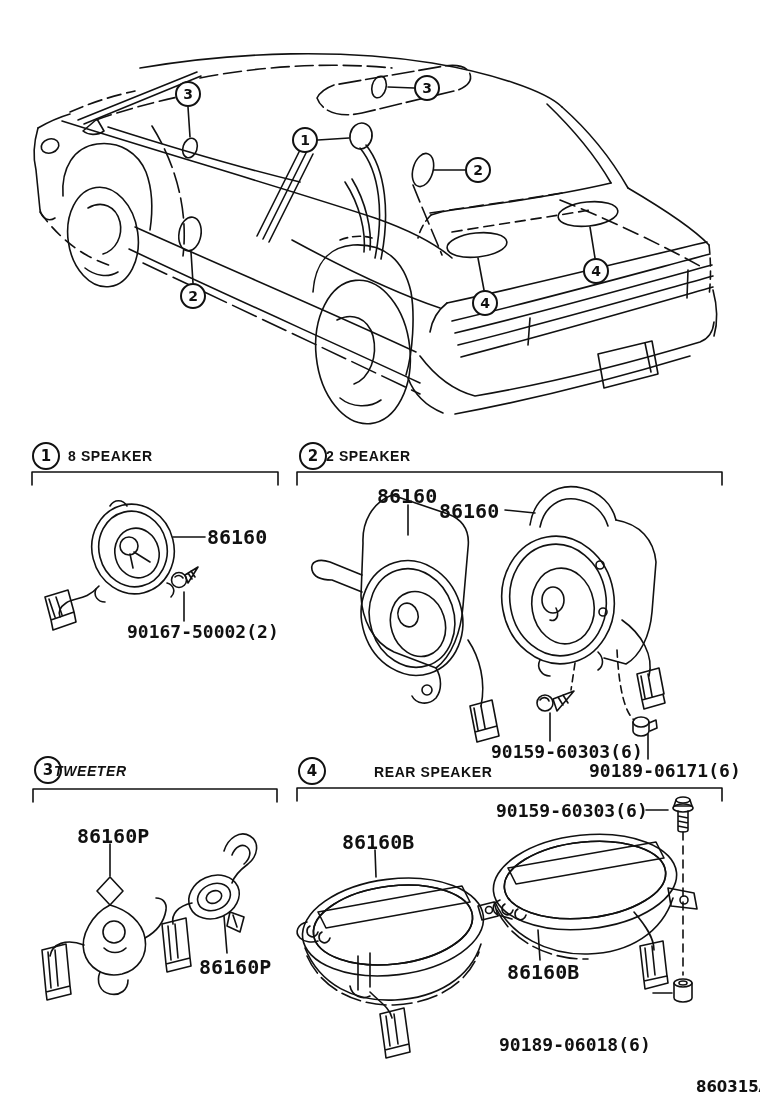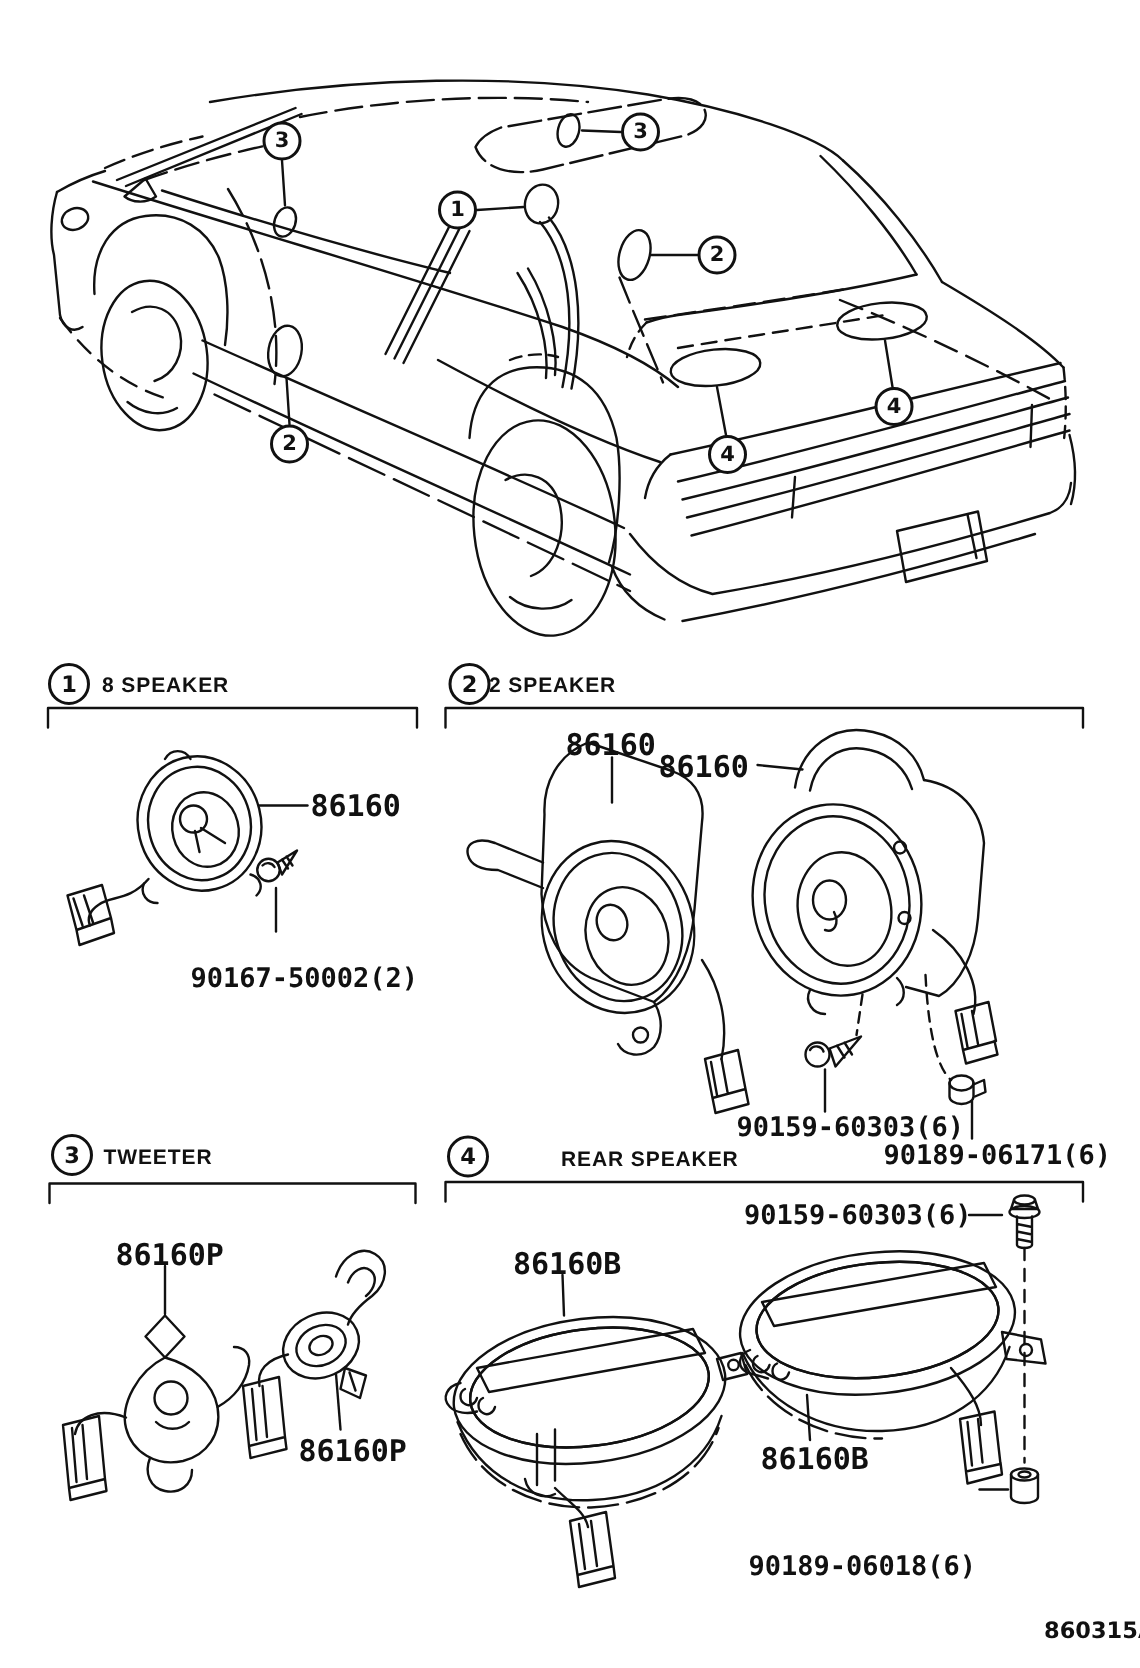--- a/index.html
+++ b/index.html
@@ -273,27 +273,27 @@
   <div class="callout" style="left:472px; top:290px;">4</div>
   <div class="callout" style="left:583px; top:258px;">4</div>
 
   <div class="sec-circle" style="left:32px;  top:442px;">1</div>
   <div class="sec-title" style="left:68px;  top:448px;">8 SPEAKER</div>
 
   <div class="sec-circle" style="left:299px; top:442px;">2</div>
   <div class="sec-title" style="left:326px; top:448px;">2 SPEAKER</div>
 
   <div class="sec-circle" style="left:34px;  top:756px;">3</div>
-  <div class="sec-title" style="left:69px;  top:763px;">TWEETER</div>
+  <div class="sec-title" style="left:54px;  top:763px;font-style:italic;">TWEETER</div>
 
   <div class="sec-circle" style="left:298px; top:757px;">4</div>
   <div class="sec-title" style="left:334px; top:764px;margin-left:40px;">REAR SPEAKER</div>
 
   <div class="part-label fs20" style="left:207px; top:527px;">86160</div>
-  <div class="part-label fs18" style="left:127px; top:644px;">90167-50002(2)</div>
+  <div class="part-label fs18" style="left:127px; top:623px;">90167-50002(2)</div>
 
   <div class="part-label fs20" style="left:377px; top:486px;">86160</div>
   <div class="part-label fs20" style="left:439px; top:501px;">86160</div>
   <div class="part-label fs18" style="left:491px; top:743px;">90159-60303(6)</div>
   <div class="part-label fs18" style="left:589px; top:762px;">90189-06171(6)</div>
 
   <div class="part-label fs20" style="left:77px;  top:826px;">86160P</div>
   <div class="part-label fs20" style="left:199px; top:957px;">86160P</div>
 
   <div class="part-label fs18" style="left:496px; top:802px;">90159-60303(6)</div>

